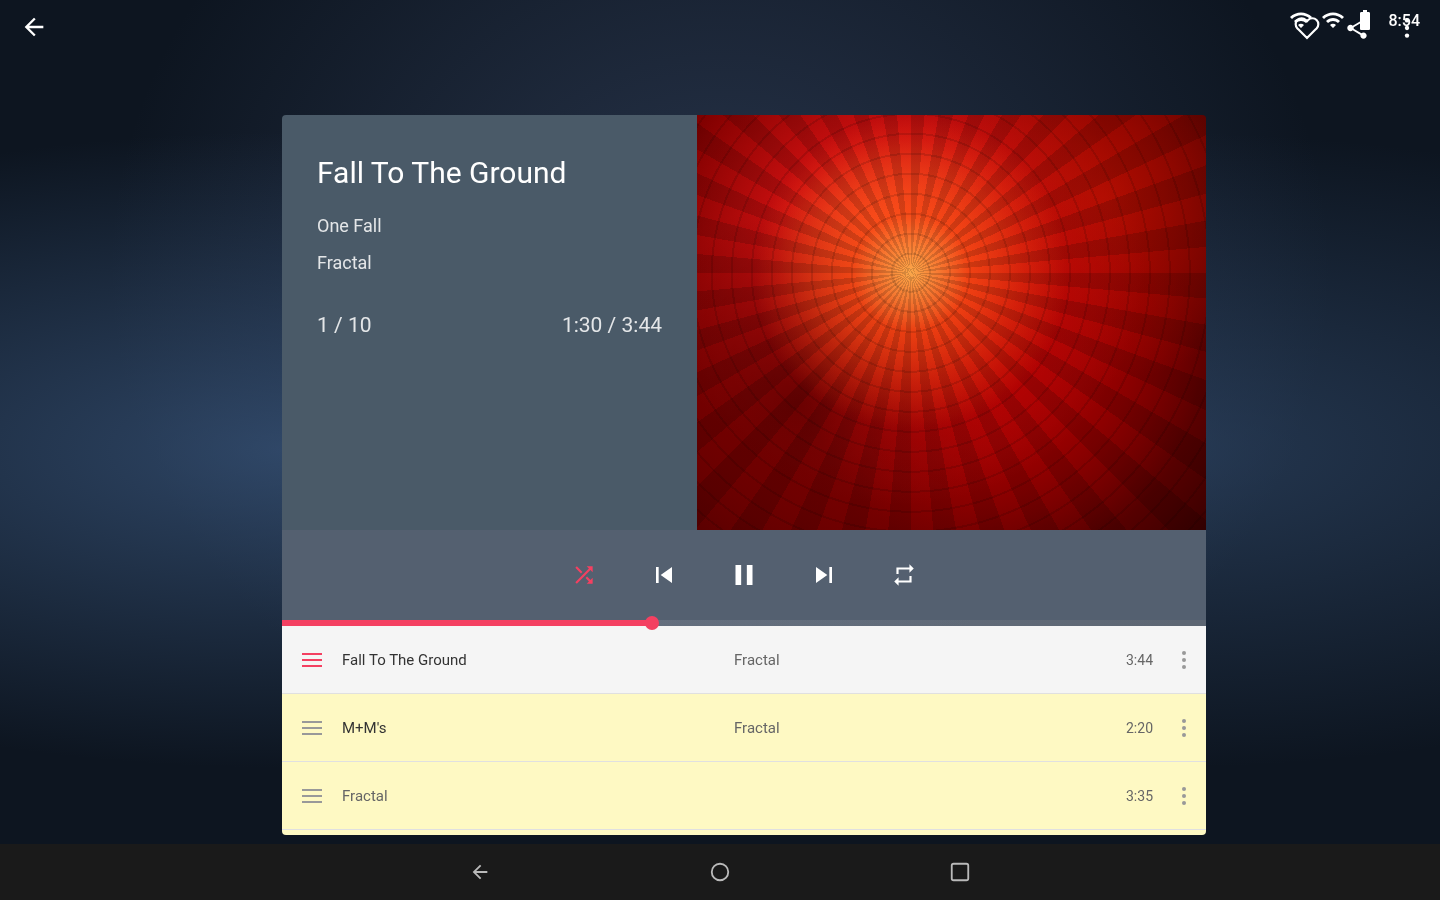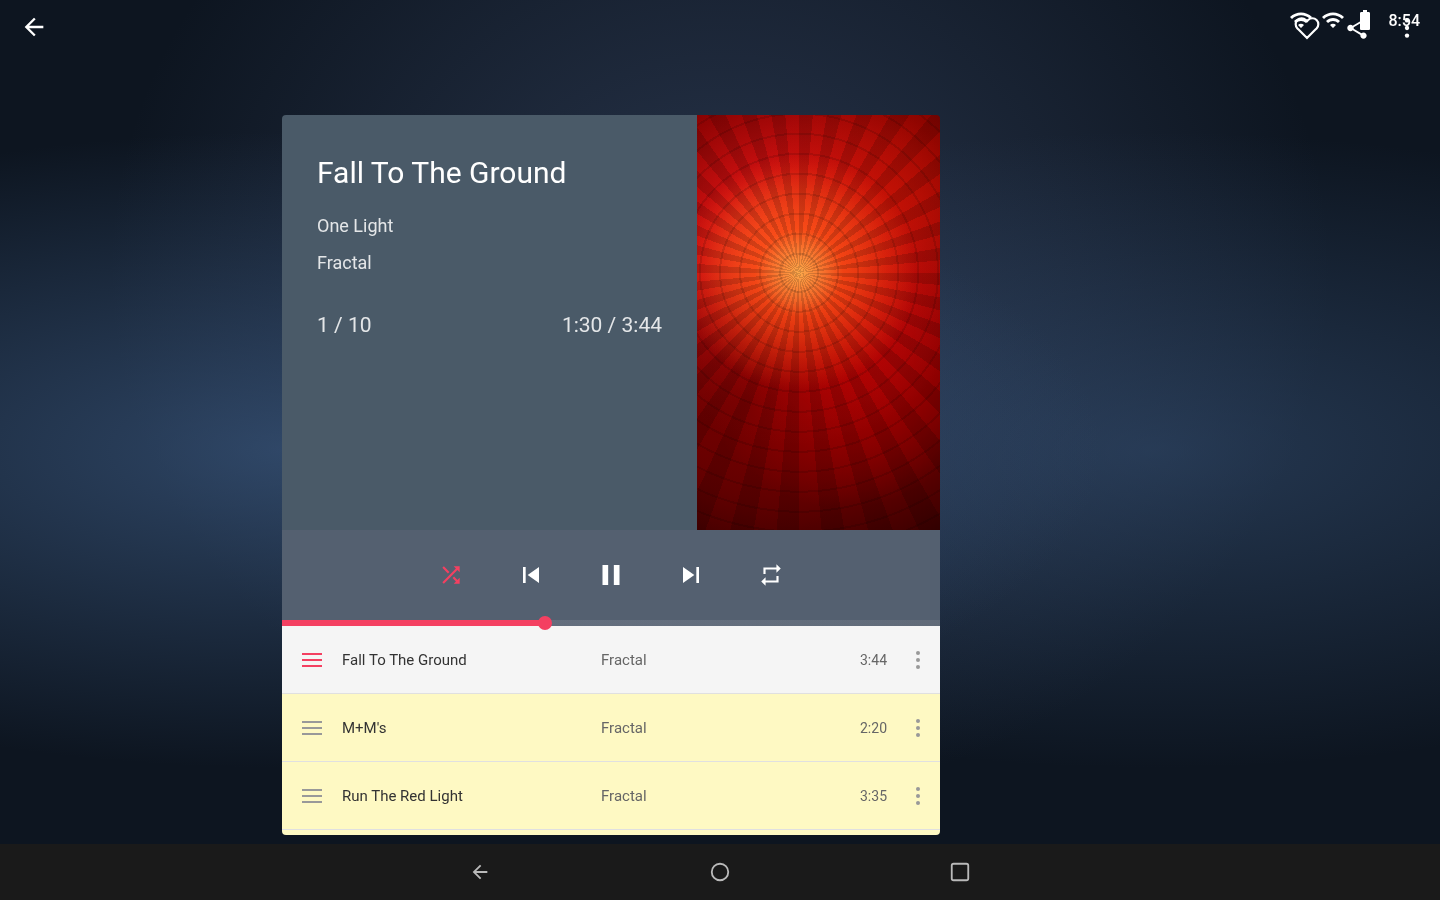--- a/index.html
+++ b/index.html
@@ -66,21 +66,21 @@
       gap: 24px;
       color: white;
       font-size: 22px;
     }
 
     
     .main-card {
       position: absolute;
       top: 115px;
       left: 282px;
-      width: 658px;
+      width: 924px;
       bottom: 65px;
       border-radius: 4px;
       overflow: hidden;
       display: flex;
       flex-direction: column;
     }
 
     
     .player-top {
       display: flex;
@@ -374,21 +374,21 @@
     </div>
   </div>
 </div>
 
 <div class="main-card">
 
   <div class="player-top">
 
     <div class="player-info-panel">
       <div class="song-title">Fall To The Ground</div>
-      <div class="song-artist">One Light</div>
+      <div class="song-artist">One Fall</div>
       <div class="song-album">Fractal</div>
       <div class="song-meta">
         <span>1 / 10</span>
         <span>1:30 / 3:44</span>
       </div>
     </div>
 
     <div class="album-art"></div>
   </div>
 
@@ -464,21 +464,20 @@
           <span></span>
       </div>
     </div>
 
     <div class="playlist-item">
       <div class="drag-handle">
         <span></span>
           <span></span>
           <span></span>
       </div>
-      <div class="track-name">Run The Red Light</div>
       <div class="track-album">Fractal</div>
       <div class="track-duration">3:35</div>
       <div class="more-btn">
         <span></span>
           <span></span>
           <span></span>
       </div>
     </div>
 
     <div class="playlist-item">

